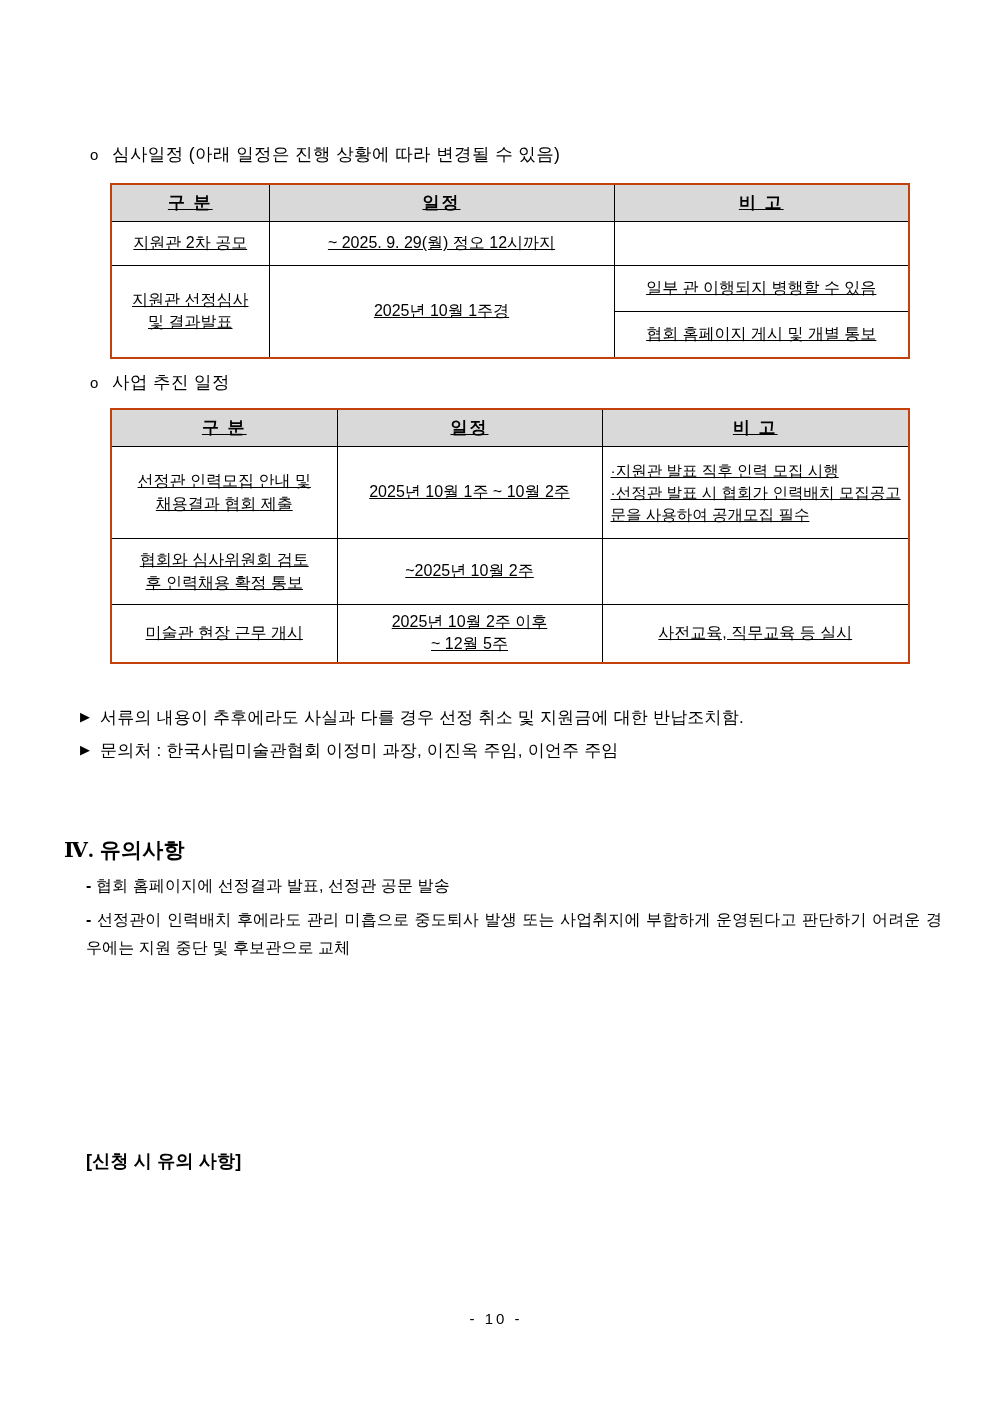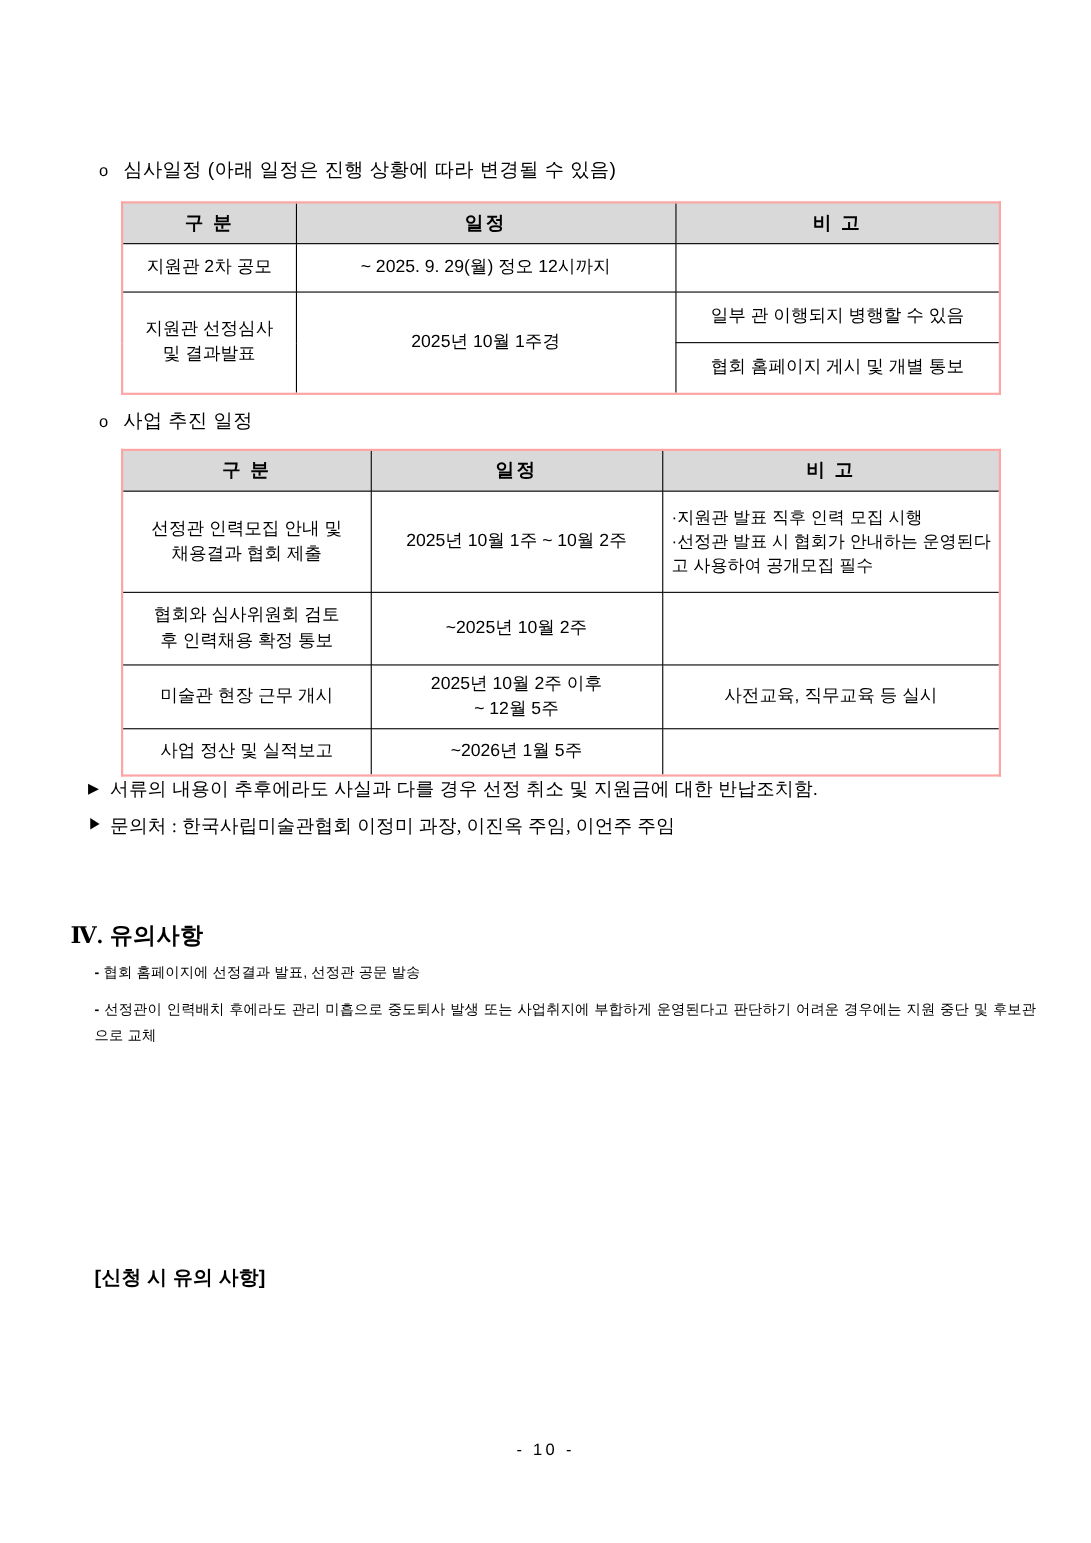--- a/index.html
+++ b/index.html
@@ -54,21 +54,22 @@
     line-height: 1.42;
   }
   table.doc-table thead th {
     background: #d9d9d9;
     font-weight: bold;
     font-size: 17px;
     letter-spacing: 2px;
     padding: 6px 6px;
   }
   table.doc-table {
-    border: 2px solid #fca5a5;
+    border: 2px solid #c2410c;
+    text-decoration: underline;
   }
   .cell-notes {
     text-align: left !important;
     line-height: 1.45;
     padding-left: 8px !important;
     font-size: 15.5px;
   }
   .cell-notes .li {
     display: block;
     text-indent: 0;
@@ -115,21 +116,21 @@
     position: absolute;
     font-size: 18px;
     font-weight: bold;
     letter-spacing: 0.2px;
     white-space: nowrap;
   }
 
   
   .para {
     position: absolute;
-    font-size: 13px;
+    font-size: 16px;
     line-height: 1.78;
     text-align: justify;
     text-justify: inter-character;
     letter-spacing: 0.1px;
   }
   .para .lead {
     font-weight: bold;
   }
 
   .footer {
@@ -202,52 +203,47 @@
     </thead>
     <tbody>
       <tr style="height:92px;">
         <td class="two-line">
           <span>선정관 인력모집 안내 및</span><br>
           <span>채용결과 협회 제출</span>
         </td>
         <td>2025년 10월 1주 ~ 10월 2주</td>
         <td class="cell-notes">
           <span class="li">·지원관 발표 직후 인력 모집 시행</span>
-          <span class="li">·선정관 발표 시 협회가 안내하는 운영된다고 사용하여 공개모집 필수</span>
+          <span class="li">·선정관 발표 시 협회가 인력배치 모집공고문을 사용하여 공개모집 필수</span>
         </td>
       </tr>
       <tr style="height:66px;">
         <td class="two-line">
           <span>협회와 심사위원회 검토</span><br>
           <span>후 인력채용 확정 통보</span>
         </td>
         <td>~2025년 10월 2주</td>
         <td></td>
       </tr>
       <tr style="height:58px;">
         <td>미술관 현장 근무 개시</td>
         <td class="two-line">
           <span>2025년 10월 2주 이후</span><br>
           <span>~ 12월 5주</span>
         </td>
         <td>사전교육, 직무교육 등 실시</td>
       </tr>
-      <tr style="height:42px;">
-        <td>사업 정산 및 실적보고</td>
-        <td>~2026년 1월 5주</td>
-        <td></td>
-      </tr>
     </tbody>
   </table>
 
   <div class="tri-line" style="left:80px; top:706px;">
     <span class="tri">▶</span><span>서류의 내용이 추후에라도 사실과 다를 경우 선정 취소 및 지원금에 대한 반납조치함.</span>
   </div>
 
-  <div class="tri-line" style="left:80px; top:739px;font-family:Liberation Serif, serif;">
+  <div class="tri-line" style="left:80px; top:739px;">
     <span class="tri">▶</span><span>문의처 : 한국사립미술관협회 이정미 과장, 이진옥 주임, 이언주 주임</span>
   </div>
 
 
   <div class="section-head" style="left:64px; top:836px;">
     <span class="numeral">Ⅳ.</span><span>유의사항</span>
   </div>
 
   <div class="para" style="left:86px; top:872px; width:856px;">
     <span class="lead">-</span>

